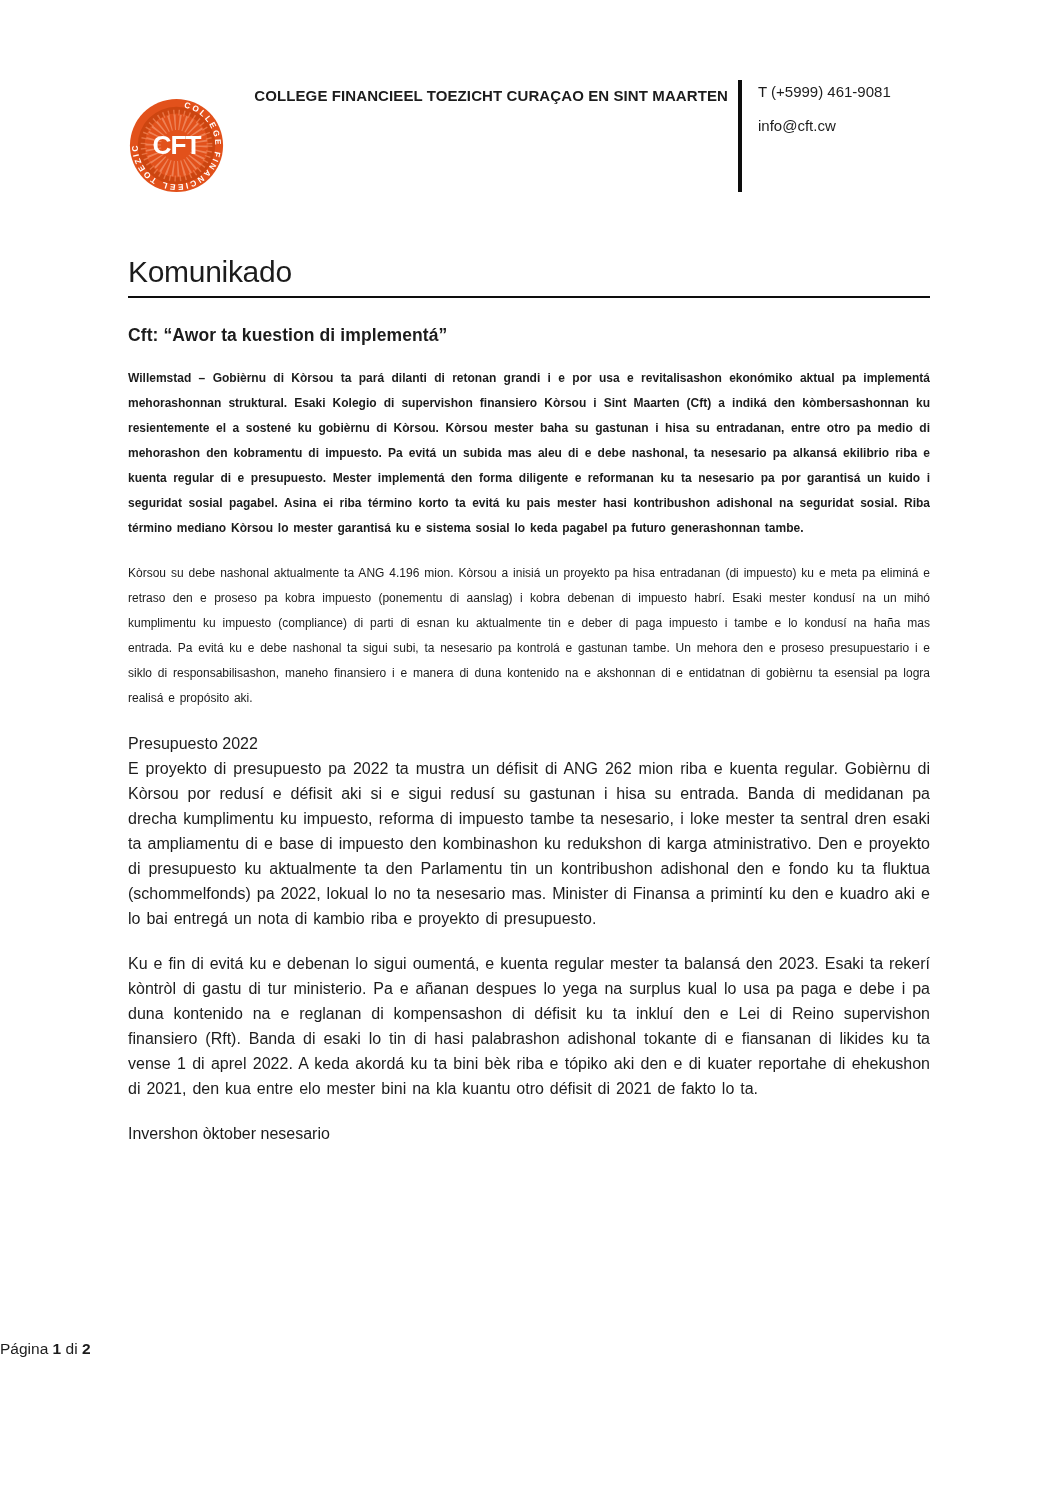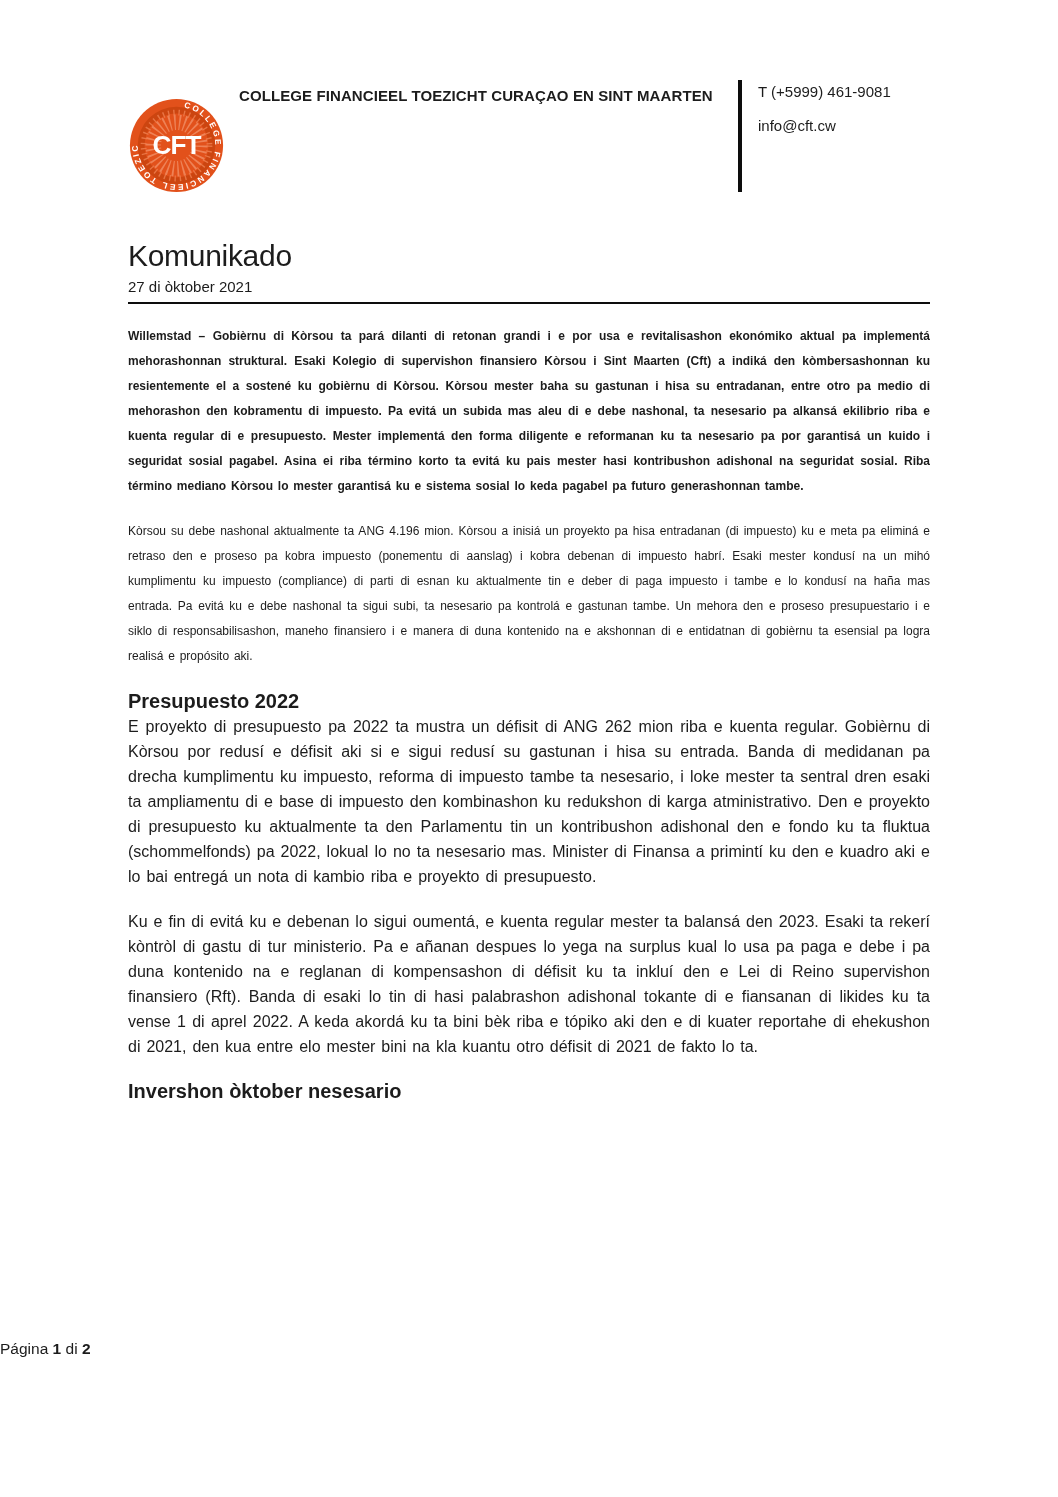--- a/index.html
+++ b/index.html
@@ -14,21 +14,21 @@
     color: #1c1c1c;
     box-sizing: border-box;
     padding: 75px 128px 0 128px;
   }
 
   
   .letterhead { display: flex; align-items: flex-start; height: 122px; }
   .logo-wrap { width: 97px; margin-top: 22px; flex: 0 0 auto; }
   .org-name {
     flex: 1 1 auto;
-    text-align: left;
+    text-align: right;
     font-weight: bold;
     font-size: 15px;
     letter-spacing: 0.1px;
     padding: 11px 10px 0 14px;
     line-height: 19px;
   }
   .head-divider {
     flex: 0 0 auto;
     width: 4px;
     height: 112px;
@@ -38,21 +38,21 @@
   .contact {
     flex: 0 0 172px;
     padding: 7px 0 0 16px;
     font-size: 15px;
     line-height: 20px;
   }
   .contact .grp { margin-bottom: 14px; }
 
   
   .doc-title {
-    margin: 42px 0 0 0;
+    margin: 58px 0 0 0;
     font-size: 30px;
     font-weight: 400;
     line-height: 34px;
     letter-spacing: -0.3px;
   }
   .doc-date { font-size: 15px; margin-top: 5px; }
   .title-rule {
     border: none;
     border-top: 2px solid #0d0d0d;
     margin: 7px 0 0 0;
@@ -65,21 +65,21 @@
   }
   .para {
     font-size: 12px;
     line-height: 25px;
     text-align: justify;
     margin-top: 20px;
     word-spacing: 1.5px;
   }
   .para.lead { font-weight: bold; }
   .section { margin-top: 20px; }
-  .section-heading { font-size: 20px; font-weight: bold; line-height: 25px; }
+  .section-heading { font-size: 16px; font-weight: normal; line-height: 25px; }
   .section-body {
     font-size: 16px;
     line-height: 25px;
     text-align: justify;
     word-spacing: 1.5px;
   }
 
   
   .page-footer {
     position: absolute;
@@ -118,23 +118,23 @@
 
     <div class="head-divider"></div>
 
     <div class="contact">
       <div class="grp">T (+5999) 461-9081</div>
       <div class="grp">info@cft.cw</div>
     </div>
   </div>
 
   <h1 class="doc-title">Komunikado</h1>
-  <div class="doc-date">27 di òktober 2021</div>
   <hr class="title-rule">
 
+  <div class="headline">Cft: “Awor ta kuestion di implementá”</div>
 
   <p class="para lead">Willemstad – Gobièrnu di Kòrsou ta pará dilanti di retonan grandi i e por usa e revitalisashon ekonómiko aktual pa implementá mehorashonnan struktural. Esaki Kolegio di supervishon finansiero Kòrsou i Sint Maarten (Cft) a indiká den kòmbersashonnan ku resientemente el a sostené ku gobièrnu di Kòrsou. Kòrsou mester baha su gastunan i hisa su entradanan, entre otro pa medio di mehorashon den kobramentu di impuesto. Pa evitá un subida mas aleu di e debe nashonal, ta nesesario pa alkansá ekilibrio riba e kuenta regular di e presupuesto. Mester implementá den forma diligente e reformanan ku ta nesesario pa por garantisá un kuido i seguridat sosial pagabel. Asina ei riba término korto ta evitá ku pais mester hasi kontribushon adishonal na seguridat sosial. Riba término mediano Kòrsou lo mester garantisá ku e sistema sosial lo keda pagabel pa futuro generashonnan tambe.</p>
 
   <p class="para">Kòrsou su debe nashonal aktualmente ta ANG 4.196 mion. Kòrsou a inisiá un proyekto pa hisa entradanan (di impuesto) ku e meta pa eliminá e retraso den e proseso pa kobra impuesto (ponementu di aanslag) i kobra debenan di impuesto habrí. Esaki mester kondusí na un mihó kumplimentu ku impuesto (compliance) di parti di esnan ku aktualmente tin e deber di paga impuesto i tambe e lo kondusí na haña mas entrada. Pa evitá ku e debe nashonal ta sigui subi, ta nesesario pa kontrolá e gastunan tambe. Un mehora den e proseso presupuestario i e siklo di responsabilisashon, maneho finansiero i e manera di duna kontenido na e akshonnan di e entidatnan di gobièrnu ta esensial pa logra realisá e propósito aki.</p>
 
   <div class="section">
     <div class="section-heading">Presupuesto 2022</div>
     <div class="section-body">E proyekto di presupuesto pa 2022 ta mustra un défisit di ANG 262 mion riba e kuenta regular. Gobièrnu di Kòrsou por redusí e défisit aki si e sigui redusí su gastunan i hisa su entrada. Banda di medidanan pa drecha kumplimentu ku impuesto, reforma di impuesto tambe ta nesesario, i loke mester ta sentral dren esaki ta ampliamentu di e base di impuesto den kombinashon ku redukshon di karga atministrativo. Den e proyekto di presupuesto ku aktualmente ta den Parlamentu tin un kontribushon adishonal den e fondo ku ta fluktua (schommelfonds) pa 2022, lokual lo no ta nesesario mas. Minister di Finansa a primintí ku den e kuadro aki e lo bai entregá un nota di kambio riba e proyekto di presupuesto.</div>
   </div>
 

